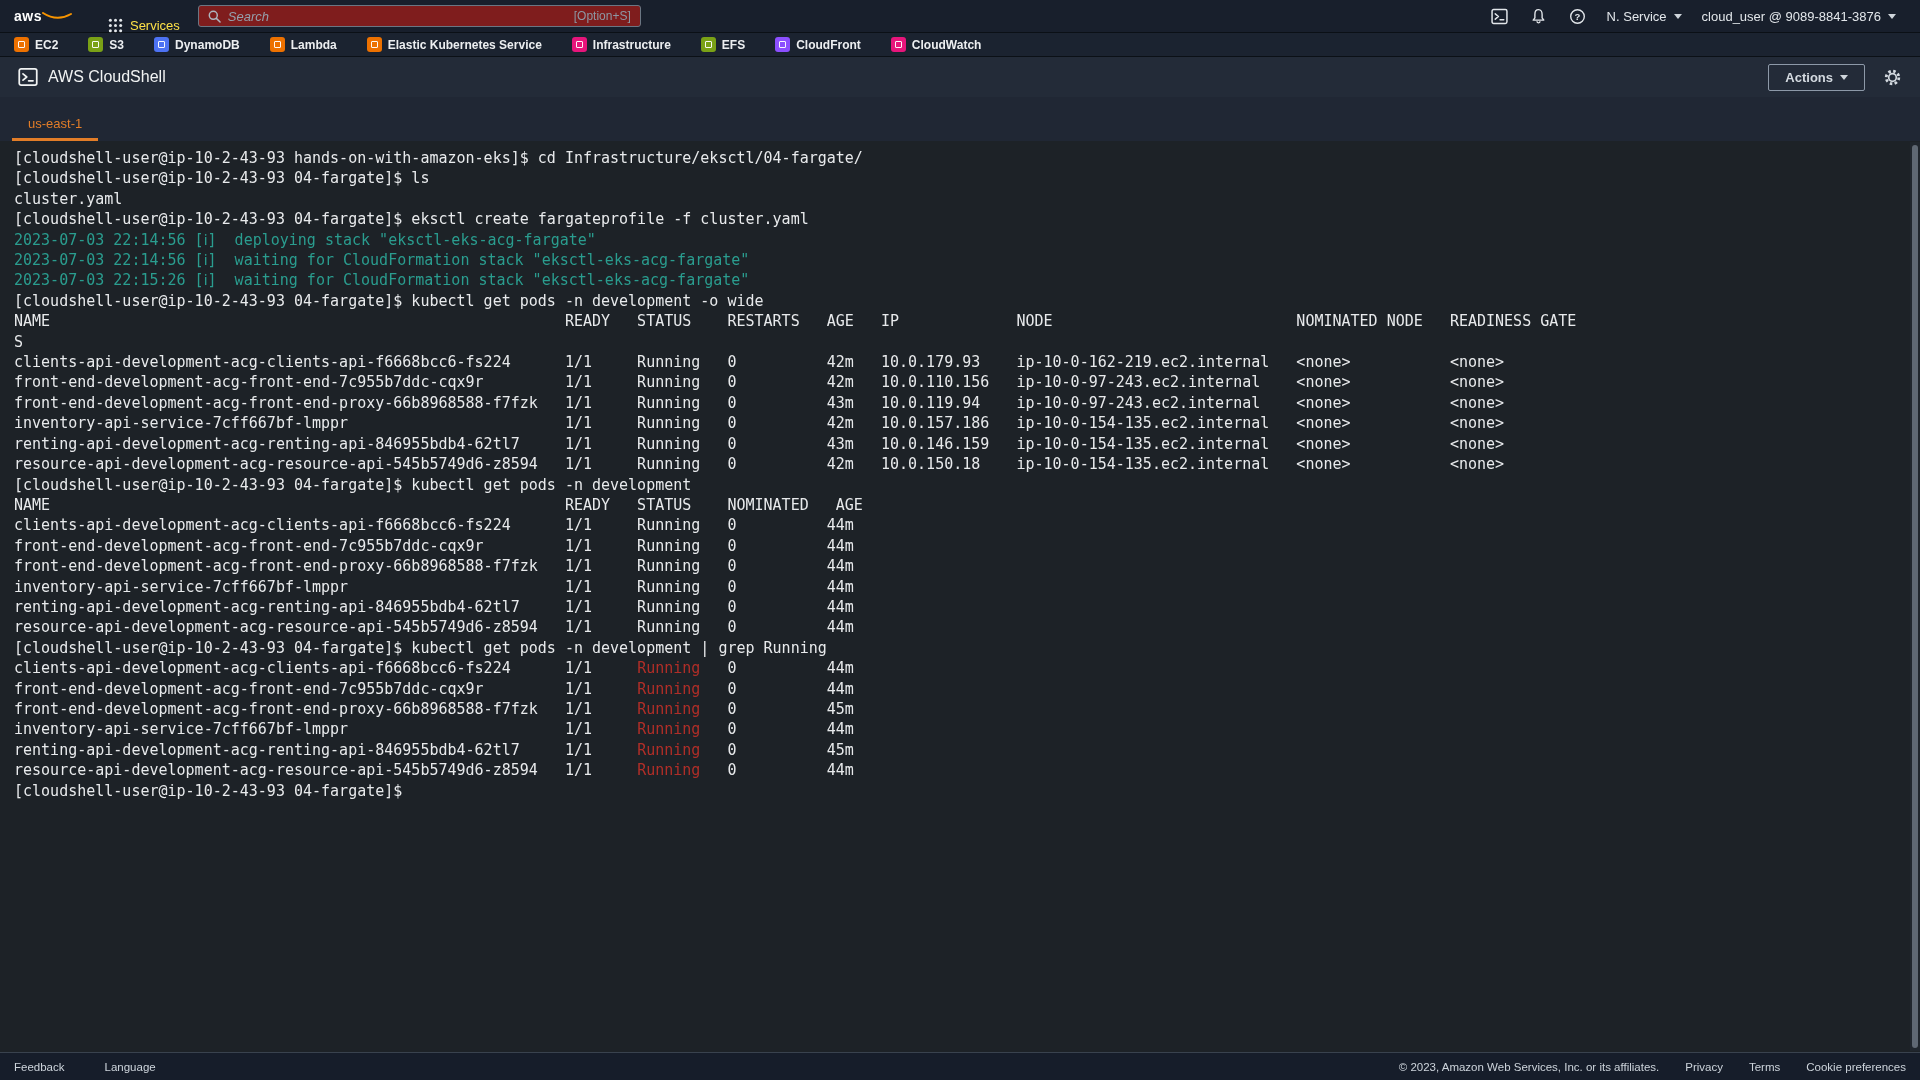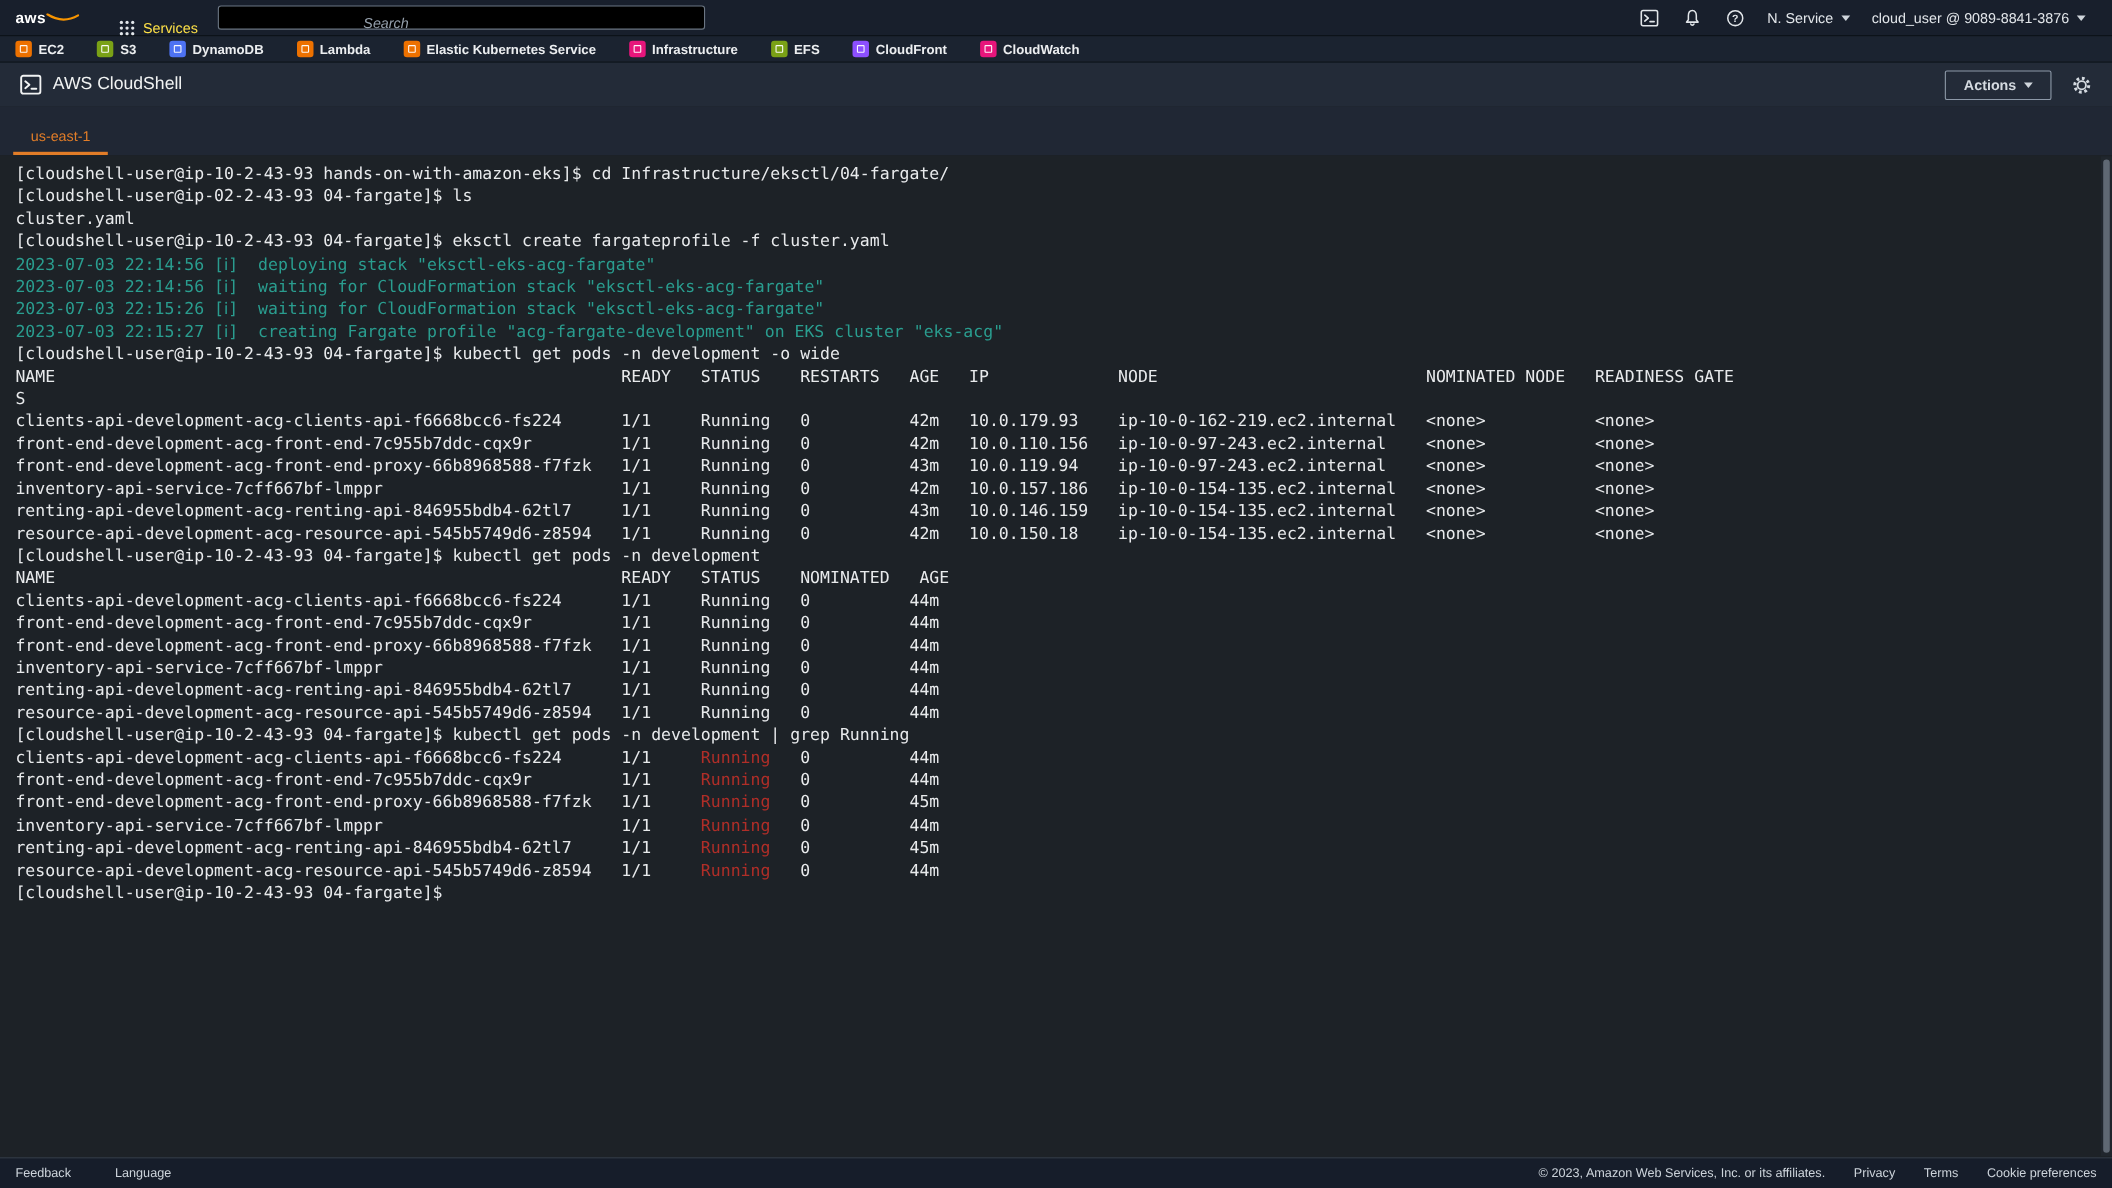--- a/index.html
+++ b/index.html
@@ -5,21 +5,21 @@
   * { margin:0; padding:0; box-sizing:border-box; }
   html,body { width:1920px; height:1080px; overflow:hidden; }
   body { font-family:"Liberation Sans", sans-serif; background:#1d2227; color:#e8eaec; }
   .page { width:1920px; height:1080px; display:flex; flex-direction:column; position:relative; }
 
   
   .topnav { height:33px; background:#181f2c; border-bottom:1px solid #0b1016; display:flex; align-items:center; padding:0 14px; flex:0 0 auto; }
   .logo { display:flex; flex-direction:row; align-items:center; margin-right:30px; cursor:pointer; }
   .logo .aws-text { color:#fff; font-weight:bold; font-size:14px; letter-spacing:.5px; line-height:12px; }
   .nav-item { display:flex; align-items:flex-end; gap:7px; color:#fde047; font-size:13px; background:none; border:none; cursor:pointer; padding:0 6px; height:33px; }
-  .searchbox { display:flex; align-items:center; width:443px; height:22px; background:#000000; border:1px solid #6b7683; border-radius:3px; margin-left:12px; padding:0 9px; gap:7px;flex-direction:column; }
+  .searchbox { display:flex; align-items:center; width:443px; height:22px; background:#7f1d1d; border:1px solid #6b7683; border-radius:3px; margin-left:12px; padding:0 9px; gap:7px; }
   .searchbox input { flex:1; background:transparent; border:none; outline:none; color:#d6dbe0; font-size:13px; font-style:italic; font-family:"Liberation Sans",sans-serif; }
   .searchbox input::placeholder { color:#95a0ac; font-style:italic; }
   .shortcut { color:#8d97a3; font-size:12px; font-style:normal; }
   .nav-spacer { flex:1; }
   .nav-iconbtn { background:none; border:none; cursor:pointer; padding:0 11px; height:33px; display:flex; align-items:center; }
   .caret { width:0; height:0; border-left:4px solid transparent; border-right:4px solid transparent; border-top:5px solid #cfd5db; display:inline-block; margin-left:7px; }
   .navtext-btn { background:none; border:none; cursor:pointer; color:#e2e6ea; font-size:13px; display:flex; align-items:center; padding:0 10px; height:33px; }
 
   
   .favbar { height:24px; background:#1b2330; border-bottom:1px solid #0b1016; display:flex; align-items:center; padding:0 14px; gap:30px; flex:0 0 auto; }
@@ -206,27 +206,26 @@
   </div>
 
   <div class="tabbar">
     <div class="tab">
       <span>us-east-1</span>
     </div>
   </div>
 
   <div class="terminal">
       <div class="tl"><span class="c-fg">[cloudshell-user@ip-10-2-43-93 hands-on-with-amazon-eks]$ cd Infrastructure/eksctl/04-fargate/</span></div>
-      <div class="tl"><span class="c-fg">[cloudshell-user@ip-02-2-43-93 04-fargate]$ ls</span></div>
+      <div class="tl"><span class="c-fg">[cloudshell-user@ip-10-2-43-93 04-fargate]$ ls</span></div>
       <div class="tl"><span class="c-fg">cluster.yaml</span></div>
       <div class="tl"><span class="c-fg">[cloudshell-user@ip-10-2-43-93 04-fargate]$ eksctl create fargateprofile -f cluster.yaml</span></div>
       <div class="tl"><span class="c-teal">2023-07-03 22:14:56 [ℹ]  deploying stack "eksctl-eks-acg-fargate"</span></div>
       <div class="tl"><span class="c-teal">2023-07-03 22:14:56 [ℹ]  waiting for CloudFormation stack "eksctl-eks-acg-fargate"</span></div>
       <div class="tl"><span class="c-teal">2023-07-03 22:15:26 [ℹ]  waiting for CloudFormation stack "eksctl-eks-acg-fargate"</span></div>
-      <div class="tl"><span class="c-teal">2023-07-03 22:15:27 [ℹ]  creating Fargate profile "acg-fargate-development" on EKS cluster "eks-acg"</span></div>
       <div class="tl"><span class="c-fg">[cloudshell-user@ip-10-2-43-93 04-fargate]$ kubectl get pods -n development -o wide</span></div>
       <div class="tl"><span class="c-fg">NAME                                                         READY   STATUS    RESTARTS   AGE   IP             NODE                           NOMINATED NODE   READINESS GATE</span></div>
       <div class="tl"><span class="c-fg">S</span></div>
       <div class="tl"><span class="c-fg">clients-api-development-acg-clients-api-f6668bcc6-fs224      1/1     Running   0          42m   10.0.179.93    ip-10-0-162-219.ec2.internal   &lt;none&gt;           &lt;none&gt;</span></div>
       <div class="tl"><span class="c-fg">front-end-development-acg-front-end-7c955b7ddc-cqx9r         1/1     Running   0          42m   10.0.110.156   ip-10-0-97-243.ec2.internal    &lt;none&gt;           &lt;none&gt;</span></div>
       <div class="tl"><span class="c-fg">front-end-development-acg-front-end-proxy-66b8968588-f7fzk   1/1     Running   0          43m   10.0.119.94    ip-10-0-97-243.ec2.internal    &lt;none&gt;           &lt;none&gt;</span></div>
       <div class="tl"><span class="c-fg">inventory-api-service-7cff667bf-lmppr                        1/1     Running   0          42m   10.0.157.186   ip-10-0-154-135.ec2.internal   &lt;none&gt;           &lt;none&gt;</span></div>
       <div class="tl"><span class="c-fg">renting-api-development-acg-renting-api-846955bdb4-62tl7     1/1     Running   0          43m   10.0.146.159   ip-10-0-154-135.ec2.internal   &lt;none&gt;           &lt;none&gt;</span></div>
       <div class="tl"><span class="c-fg">resource-api-development-acg-resource-api-545b5749d6-z8594   1/1     Running   0          42m   10.0.150.18    ip-10-0-154-135.ec2.internal   &lt;none&gt;           &lt;none&gt;</span></div>
       <div class="tl"><span class="c-fg">[cloudshell-user@ip-10-2-43-93 04-fargate]$ kubectl get pods -n development</span></div>

